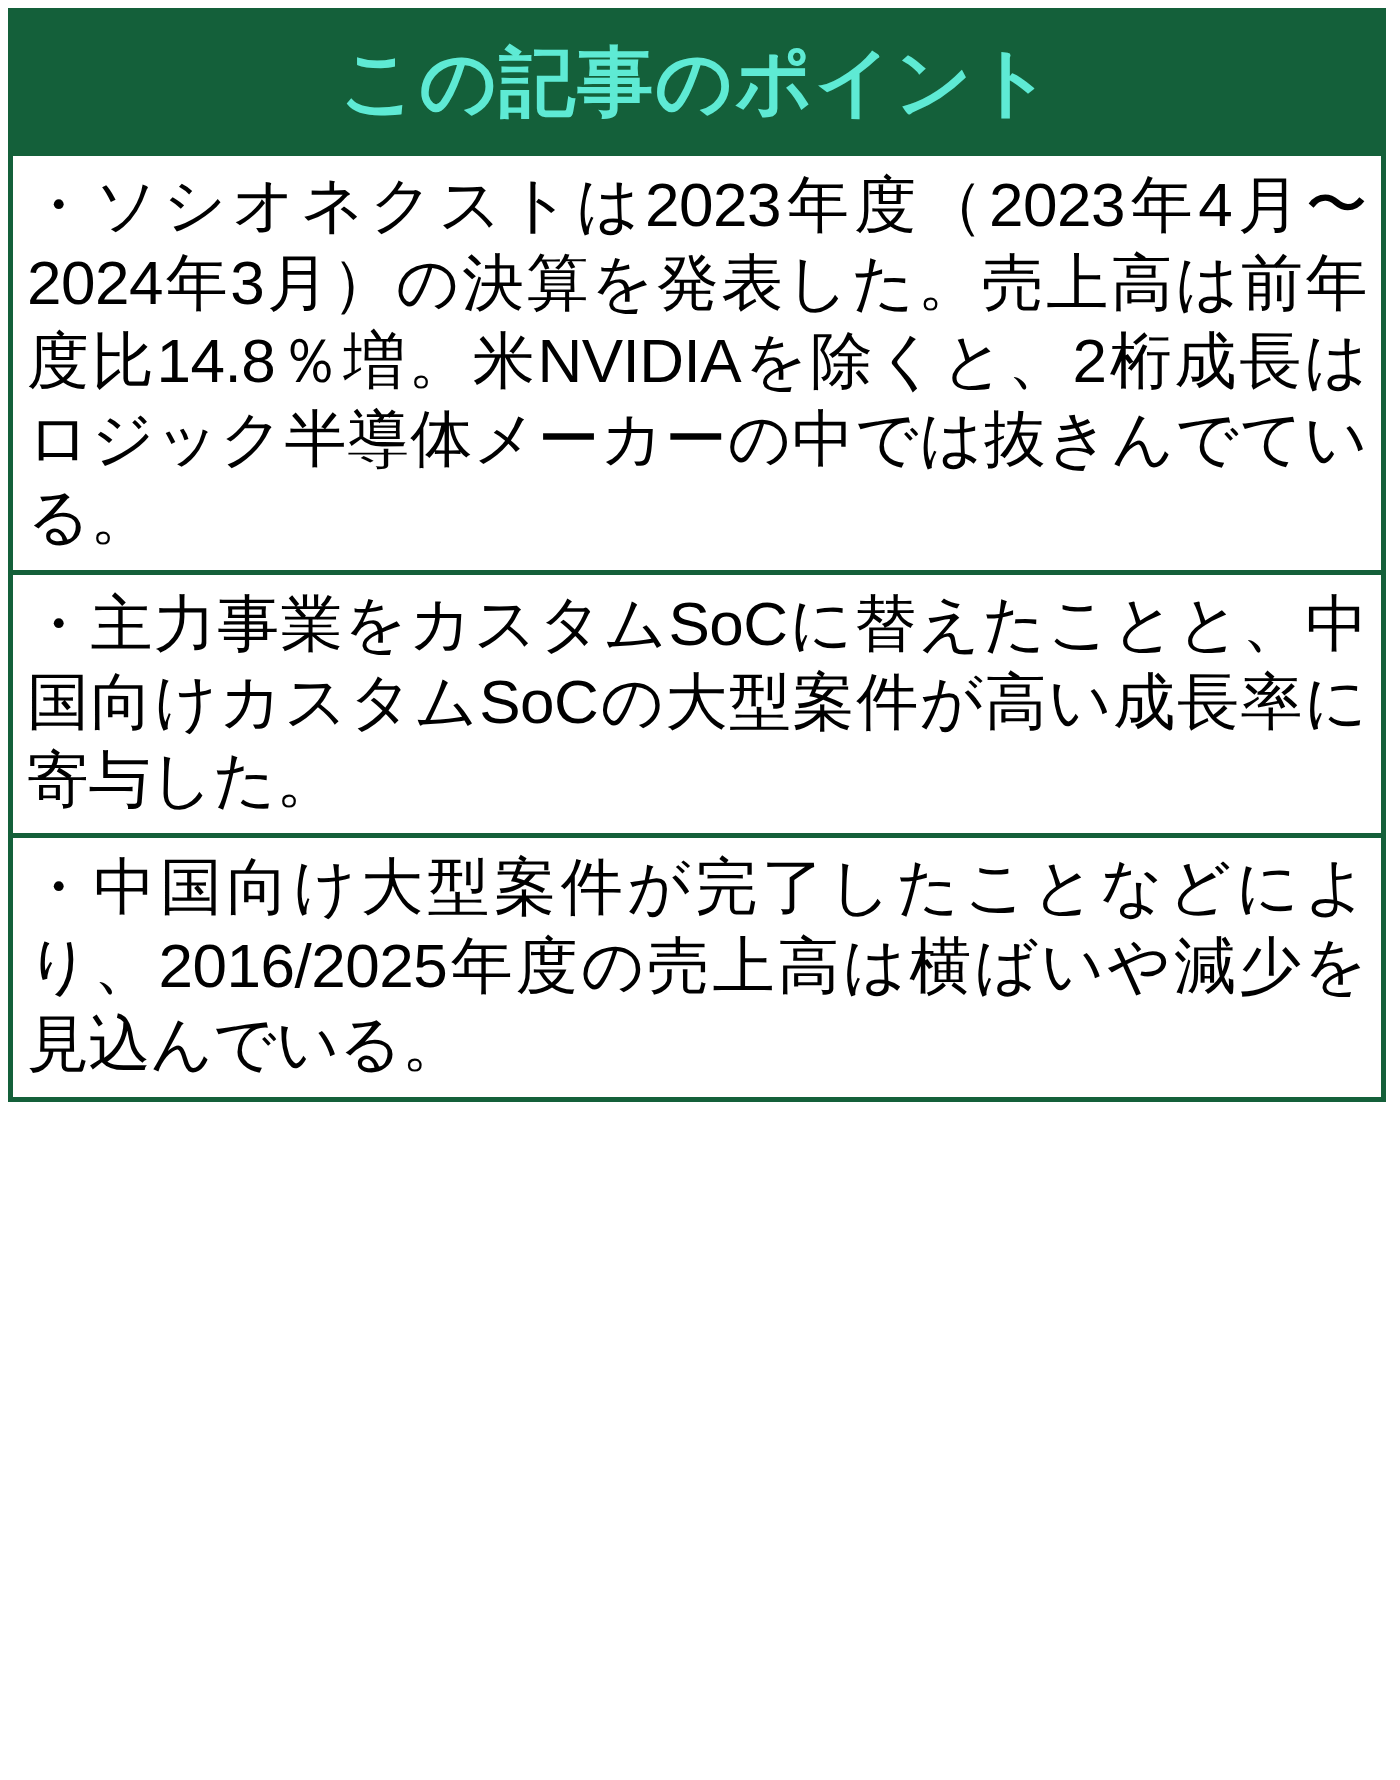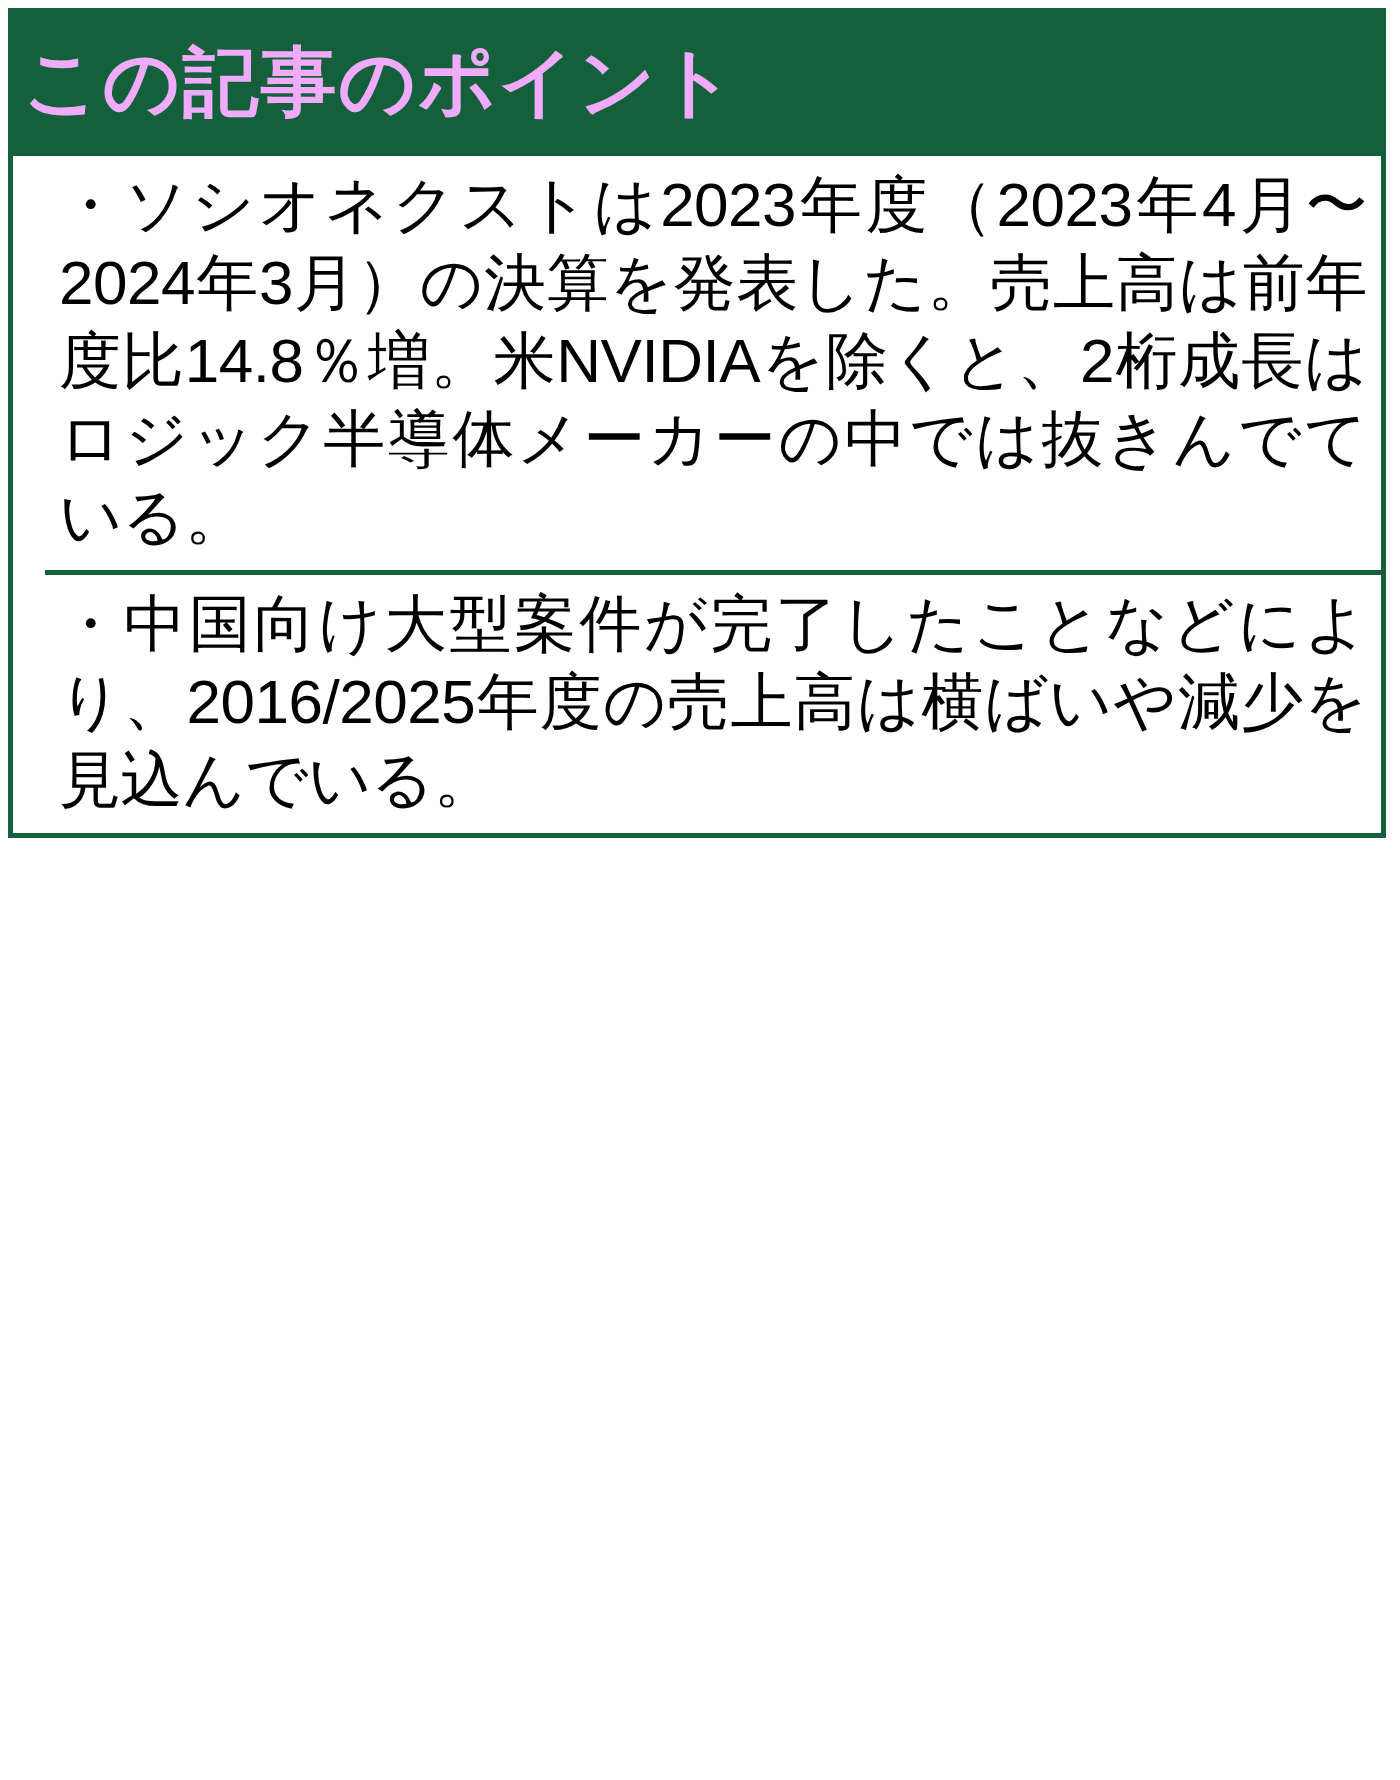--- a/index.html
+++ b/index.html
@@ -19,31 +19,31 @@
     left: 8px;
     top: 8px;
     width: 1378px;
     box-sizing: border-box;
     border: 5px solid #14603a;
     background: #ffffff;
   }
 
   .points-header {
     background: #14603a;
-    color: #f0abfc;
+    color: #5eead4;
+    text-align: center;
     font-size: 76px;
     font-weight: 700;
     line-height: 1.35;
     padding: 18px 10px 22px 10px;
     letter-spacing: 2px;
   }
 
   .points-list {
     display: block;
-    margin-left: 32px;
   }
 
   .point-item {
     border-top: 5px solid #14603a;
     padding: 10px 14px 14px 14px;
     font-size: 62px;
     line-height: 1.26;
     color: #000000;
     font-weight: 400;
     letter-spacing: -0.5px;
@@ -56,16 +56,17 @@
 </style>
 </head>
 <body>
 
 <div class="points-box">
 
   <div class="points-header">この記事のポイント</div>
 
   <div class="points-list">
     <div class="point-item">・ソシオネクストは2023年度（2023年4月〜2024年3月）の決算を発表した。売上高は前年度比14.8％増。米NVIDIAを除くと、2桁成長はロジック半導体メーカーの中では抜きんでている。</div>
+    <div class="point-item">・主力事業をカスタムSoCに替えたことと、中国向けカスタムSoCの大型案件が高い成長率に寄与した。</div>
     <div class="point-item">・中国向け大型案件が完了したことなどにより、2016/2025年度の売上高は横ばいや減少を見込んでいる。</div>
   </div>
 
 </div>
 
 </body></html>

